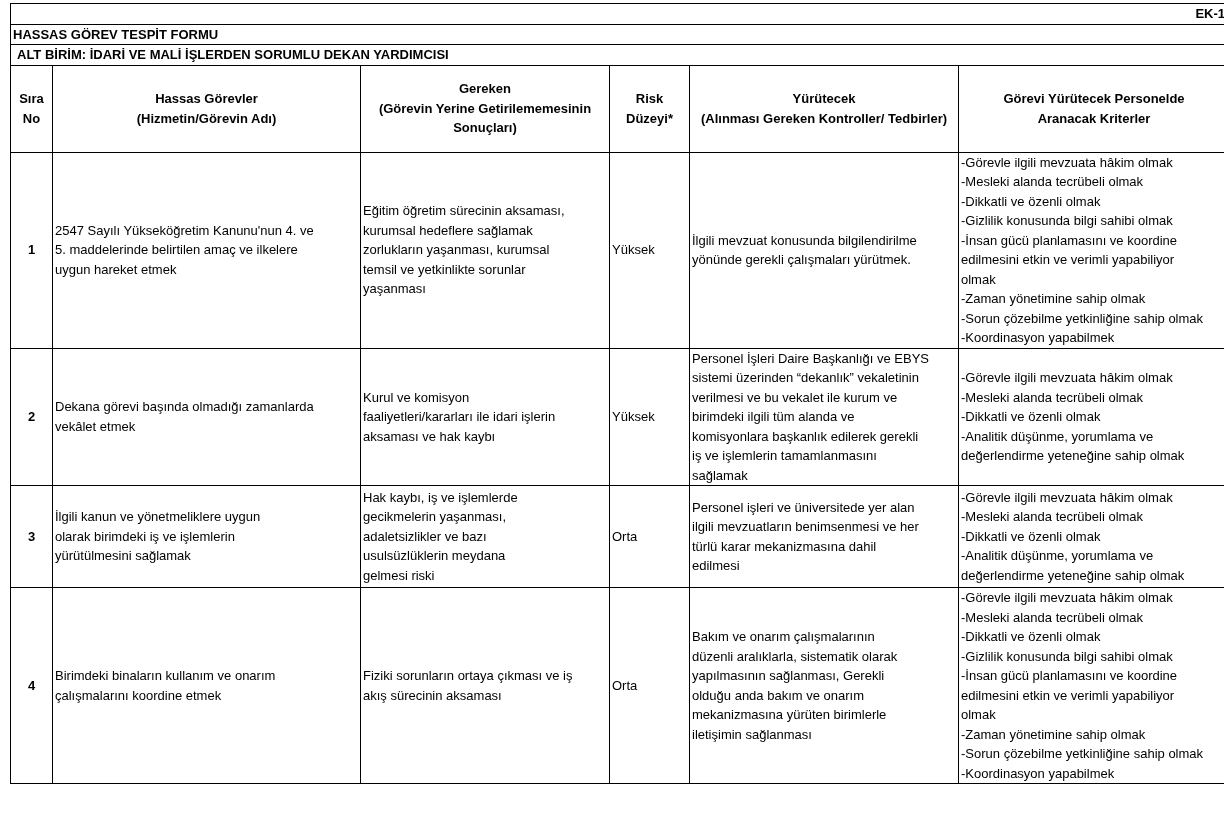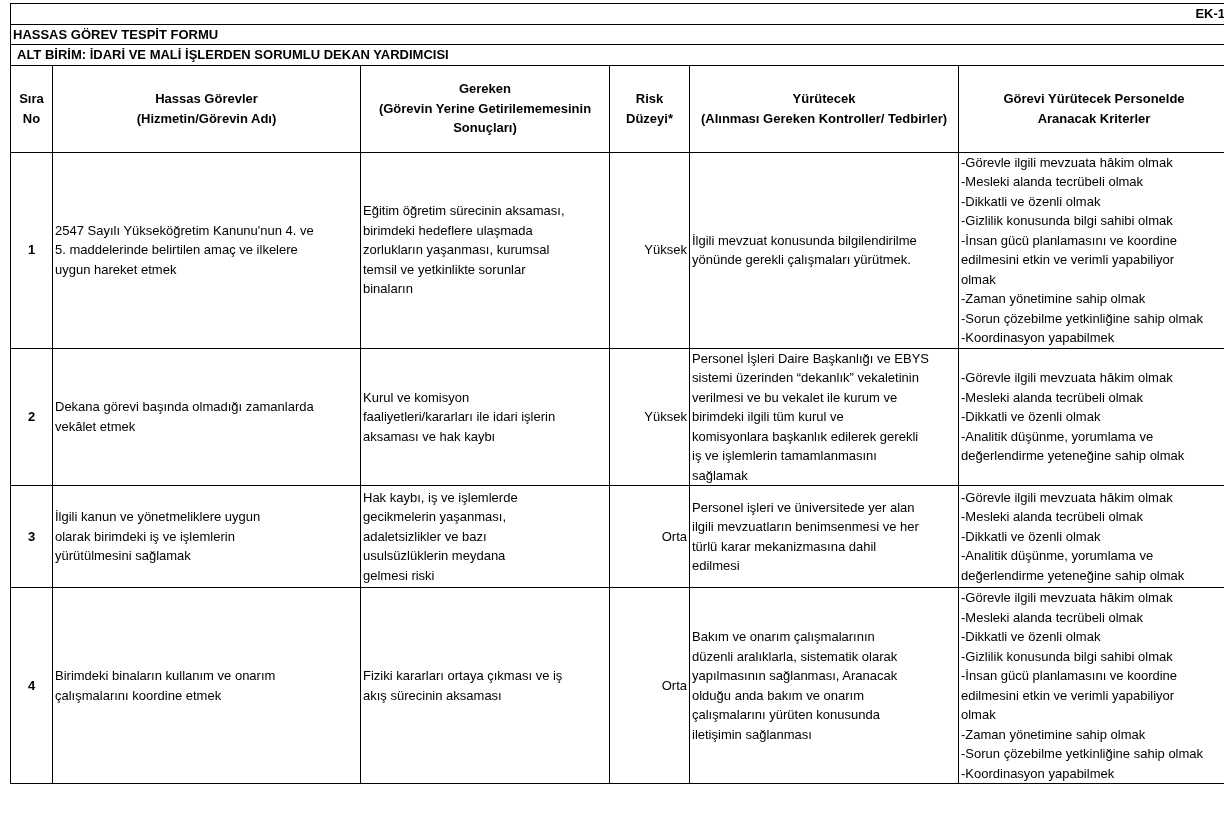--- a/index.html
+++ b/index.html
@@ -10,21 +10,21 @@
     width: 1219px;
     font-size: 13px; line-height: 19.5px; margin-left: 7px;
   }
   table.form td { border: 1.5px solid #000; padding: 0 2px; vertical-align: middle; overflow: hidden; }
   .bar td { height: 19px; font-weight: bold; }
   .ek { text-align: right; padding-right: 4px !important; }
   .title { text-align: left; }
   .bar .left { text-align: left; padding-left: 6px !important; }
   .hdr td { height: 86px; font-weight: bold; text-align: center; }
   .c-no { text-align: center; font-weight: bold; }
-  .c-level { text-align: right; }
+  .c-level { text-align: left; }
   .lines div { white-space: nowrap; }
   .r1 td { height: 188px; }
   .r2 td { height: 134px; }
   .r3 td { height: 101px; }
   .r4 td { height: 192px; }
 </style>
 </head>
 <body>
 
 <table class="form">
@@ -75,24 +75,24 @@
   </tr>
   <tr class="r1">
     <td class="c-no">1</td>
     <td class="lines">
           <div>2547 Sayılı Yükseköğretim Kanunu'nun 4. ve</div>
           <div>5. maddelerinde belirtilen amaç ve ilkelere</div>
           <div>uygun hareket etmek</div>
         </td>
     <td class="lines">
           <div>Eğitim öğretim sürecinin aksaması,</div>
-          <div>birimdeki hedeflere ulaşmada</div>
+          <div>kurumsal hedeflere sağlamak</div>
           <div>zorlukların yaşanması, kurumsal</div>
           <div>temsil ve yetkinlikte sorunlar</div>
-          <div>binaların</div>
+          <div>yaşanması</div>
         </td>
     <td class="c-level">Yüksek</td>
     <td class="lines">
           <div>İlgili mevzuat konusunda bilgilendirilme</div>
           <div>yönünde gerekli çalışmaları yürütmek.</div>
         </td>
     <td class="lines">
           <div>-Görevle ilgili mevzuata hâkim olmak</div>
           <div>-Mesleki alanda tecrübeli olmak</div>
           <div>-Dikkatli ve özenli olmak</div>
@@ -114,21 +114,21 @@
     <td class="lines">
           <div>Kurul ve komisyon</div>
           <div>faaliyetleri/kararları ile idari işlerin</div>
           <div>aksaması ve hak kaybı</div>
         </td>
     <td class="c-level">Yüksek</td>
     <td class="lines">
           <div>Personel İşleri Daire Başkanlığı ve EBYS</div>
           <div>sistemi üzerinden “dekanlık” vekaletinin</div>
           <div>verilmesi ve bu vekalet ile kurum ve</div>
-          <div>birimdeki ilgili tüm kurul ve</div>
+          <div>birimdeki ilgili tüm alanda ve</div>
           <div>komisyonlara başkanlık edilerek gerekli</div>
           <div>iş ve işlemlerin tamamlanmasını</div>
           <div>sağlamak</div>
         </td>
     <td class="lines">
           <div>-Görevle ilgili mevzuata hâkim olmak</div>
           <div>-Mesleki alanda tecrübeli olmak</div>
           <div>-Dikkatli ve özenli olmak</div>
           <div>-Analitik düşünme, yorumlama ve</div>
           <div>değerlendirme yeteneğine sahip olmak</div>
@@ -163,30 +163,30 @@
           <div>değerlendirme yeteneğine sahip olmak</div>
         </td>
   </tr>
   <tr class="r4">
     <td class="c-no">4</td>
     <td class="lines">
           <div>Birimdeki binaların kullanım ve onarım</div>
           <div>çalışmalarını koordine etmek</div>
         </td>
     <td class="lines">
-          <div>Fiziki kararları ortaya çıkması ve iş</div>
+          <div>Fiziki sorunların ortaya çıkması ve iş</div>
           <div>akış sürecinin aksaması</div>
         </td>
     <td class="c-level">Orta</td>
     <td class="lines">
           <div>Bakım ve onarım çalışmalarının</div>
           <div>düzenli aralıklarla, sistematik olarak</div>
-          <div>yapılmasının sağlanması, Aranacak</div>
+          <div>yapılmasının sağlanması, Gerekli</div>
           <div>olduğu anda bakım ve onarım</div>
-          <div>çalışmalarını yürüten konusunda</div>
+          <div>mekanizmasına yürüten birimlerle</div>
           <div>iletişimin sağlanması</div>
         </td>
     <td class="lines">
           <div>-Görevle ilgili mevzuata hâkim olmak</div>
           <div>-Mesleki alanda tecrübeli olmak</div>
           <div>-Dikkatli ve özenli olmak</div>
           <div>-Gizlilik konusunda bilgi sahibi olmak</div>
           <div>-İnsan gücü planlamasını ve koordine</div>
           <div>edilmesini etkin ve verimli yapabiliyor</div>
           <div>olmak</div>

